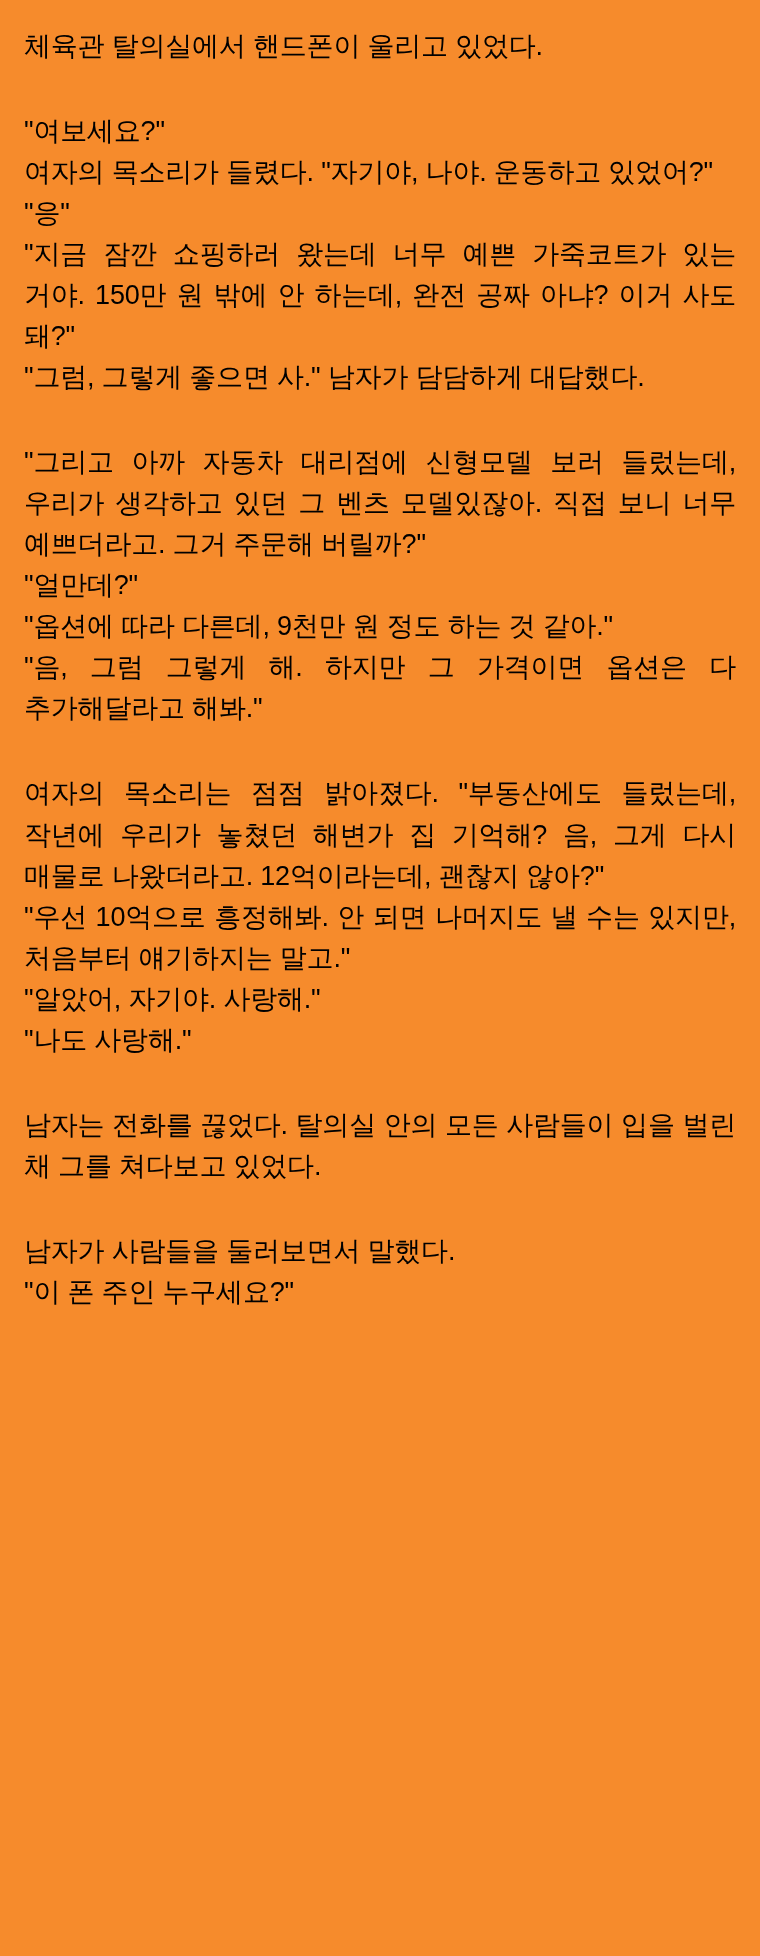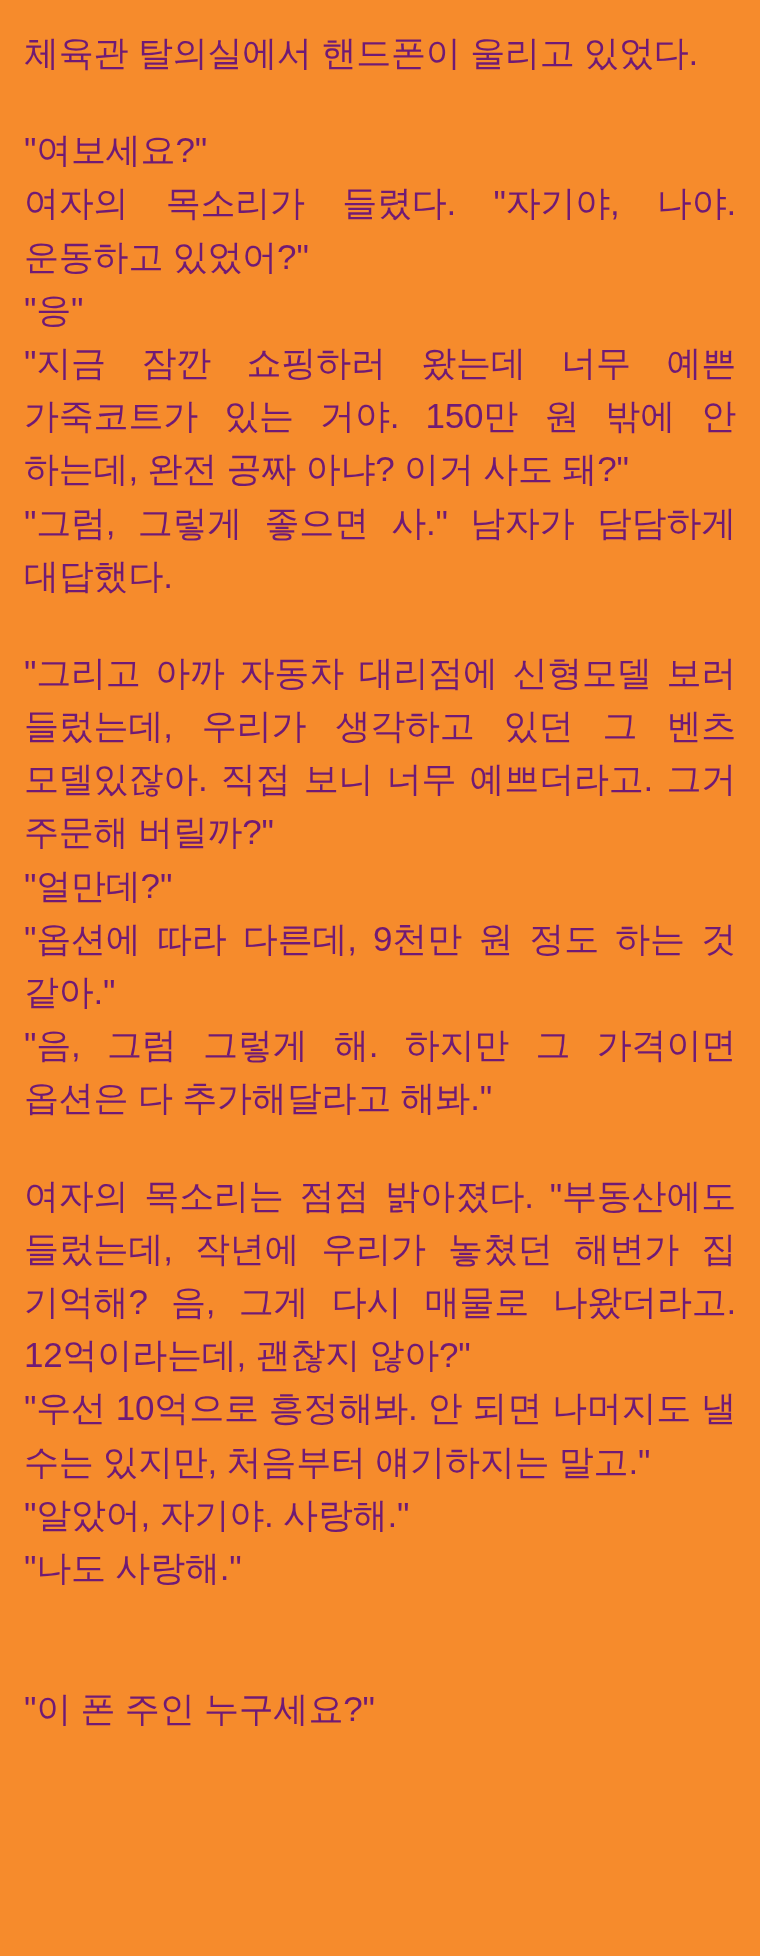--- a/index.html
+++ b/index.html
@@ -12,22 +12,22 @@
     font-family: "Liberation Sans", sans-serif;
   }
   .page {
     width: 760px;
     min-height: 1956px;
     background: #F68B2C;
     box-sizing: border-box;
     padding: 26px 24px 24px 24px;
   }
   .story {
-    color: #701a75;
-    font-size: 35px;
+    color: #000000;
+    font-size: 27px;
     line-height: 1.52;
     text-align: justify;
     text-justify: inter-character;
     word-break: keep-all;
     letter-spacing: -0.2px;
   }
   .para {
     margin: 0;
   }
   .para + .para {
@@ -53,16 +53,18 @@
       <p class="para">"그리고 아까 자동차 대리점에 신형모델 보러 들렀는데, 우리가 생각하고 있던 그 벤츠 모델있잖아. 직접 보니 너무 예쁘더라고. 그거 주문해 버릴까?"</p>
       <p class="para">"얼만데?"</p>
       <p class="para">"옵션에 따라 다른데, 9천만 원 정도 하는 것 같아."</p>
       <p class="para">"음, 그럼 그렇게 해. 하지만 그 가격이면 옵션은 다 추가해달라고 해봐."</p>
       <div class="spacer"></div>
       <p class="para">여자의 목소리는 점점 밝아졌다. "부동산에도 들렀는데, 작년에 우리가 놓쳤던 해변가 집 기억해? 음, 그게 다시 매물로 나왔더라고. 12억이라는데, 괜찮지 않아?"</p>
       <p class="para">"우선 10억으로 흥정해봐. 안 되면 나머지도 낼 수는 있지만, 처음부터 얘기하지는 말고."</p>
       <p class="para">"알았어, 자기야. 사랑해."</p>
       <p class="para">"나도 사랑해."</p>
       <div class="spacer"></div>
+      <p class="para">남자는 전화를 끊었다. 탈의실 안의 모든 사람들이 입을 벌린 채 그를 쳐다보고 있었다.</p>
       <div class="spacer"></div>
+      <p class="para">남자가 사람들을 둘러보면서 말했다.</p>
       <p class="para">"이 폰 주인 누구세요?"</p>
     </div>
 </div>
 
 </body></html>

